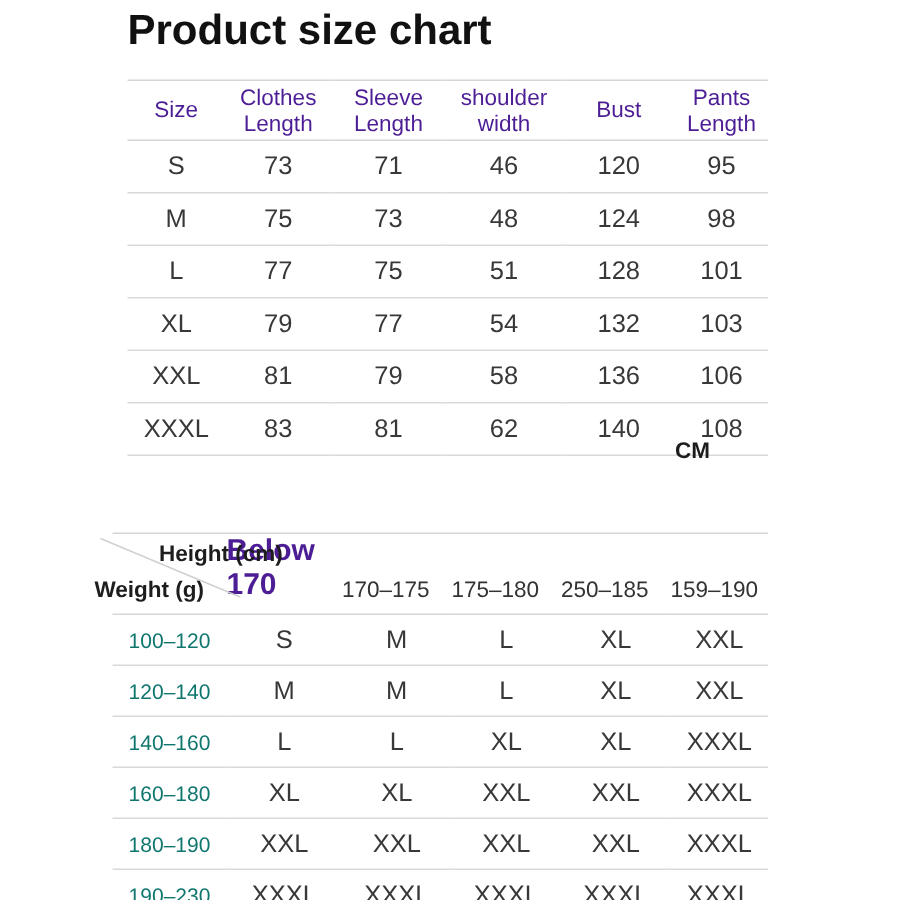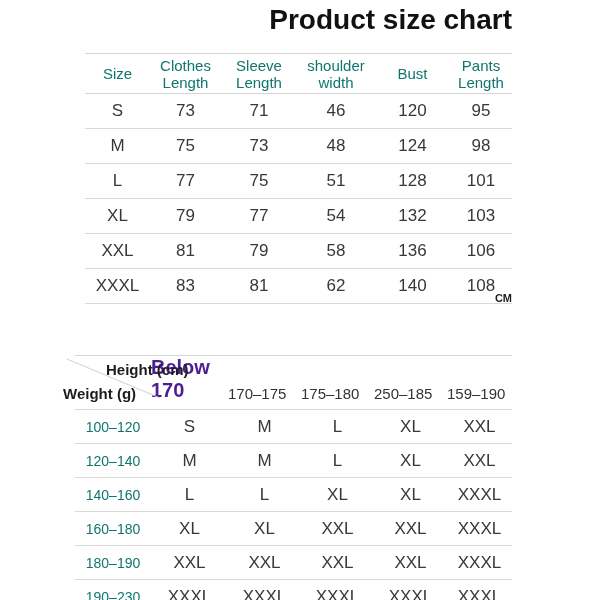--- a/index.html
+++ b/index.html
@@ -3,37 +3,37 @@
 <meta charset="utf-8">
 <style>
   html,body { margin:0; padding:0; background:#ffffff; }
   .canvas {
     position:relative; width:600px; height:600px; background:#ffffff;
     font-family:"Liberation Sans","DejaVu Sans",sans-serif; color:#333333;
     overflow:hidden;
   }
   .title {
     position:absolute; left:85px; top:4px; width:427px; margin:0;
-    text-align:right; font-size:28px; font-weight:700; color:#111111;
+    text-align:left; font-size:28px; font-weight:700; color:#111111;
   }
   table { border-collapse:collapse; table-layout:fixed; }
   
   .t1 { position:absolute; left:85px; top:53px; width:427px; }
   .t1 th {
     height:37px; vertical-align:middle; text-align:center;
-    font-size:15px; font-weight:400; line-height:17px; color:#0f766e;
+    font-size:15px; font-weight:400; line-height:17px; color:#4c1d95;
     border-top:1px solid #d6d6d6; border-bottom:1px solid #d6d6d6; padding:1px 0;
   }
   .t1 td {
     height:32px; text-align:center; font-size:17px; color:#383838;
     border-bottom:1px solid #d9d9d9;
   }
   .unit {
-    position:absolute; left:450px; top:292px; width:62px; text-align:right;
-    font-size:11px; font-weight:700; color:#1d1d1d;
+    position:absolute; left:450px; top:292px; width:62px; text-align:left;
+    font-size:15px; font-weight:700; color:#1d1d1d;
   }
   
   .t2 { position:absolute; left:75px; top:355px; width:437px; }
   .t2 thead th {
     height:43px; vertical-align:bottom; padding:0 0 7px 0; text-align:left;
     font-size:15px; font-weight:400; color:#333333;
     border-top:1px solid #d6d6d6; border-bottom:1px solid #d6d6d6;
   }
   .t2 thead th.first-col { font-weight:700; font-size:20px; color:#4c1d95; }
   .t2 td {

